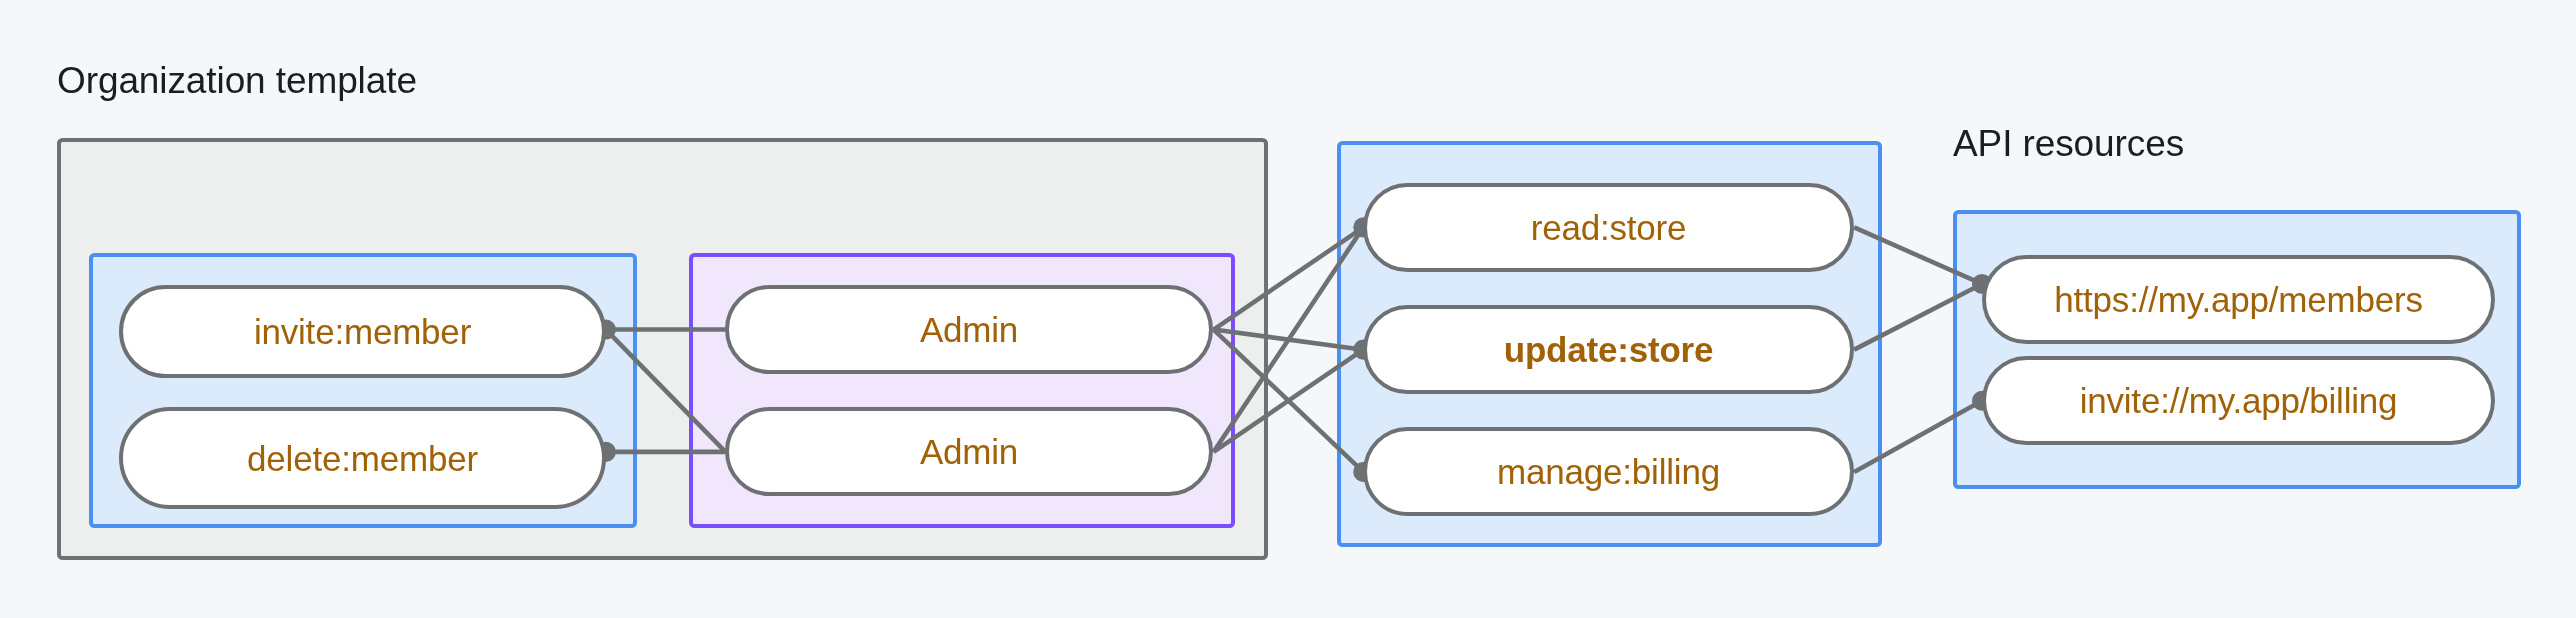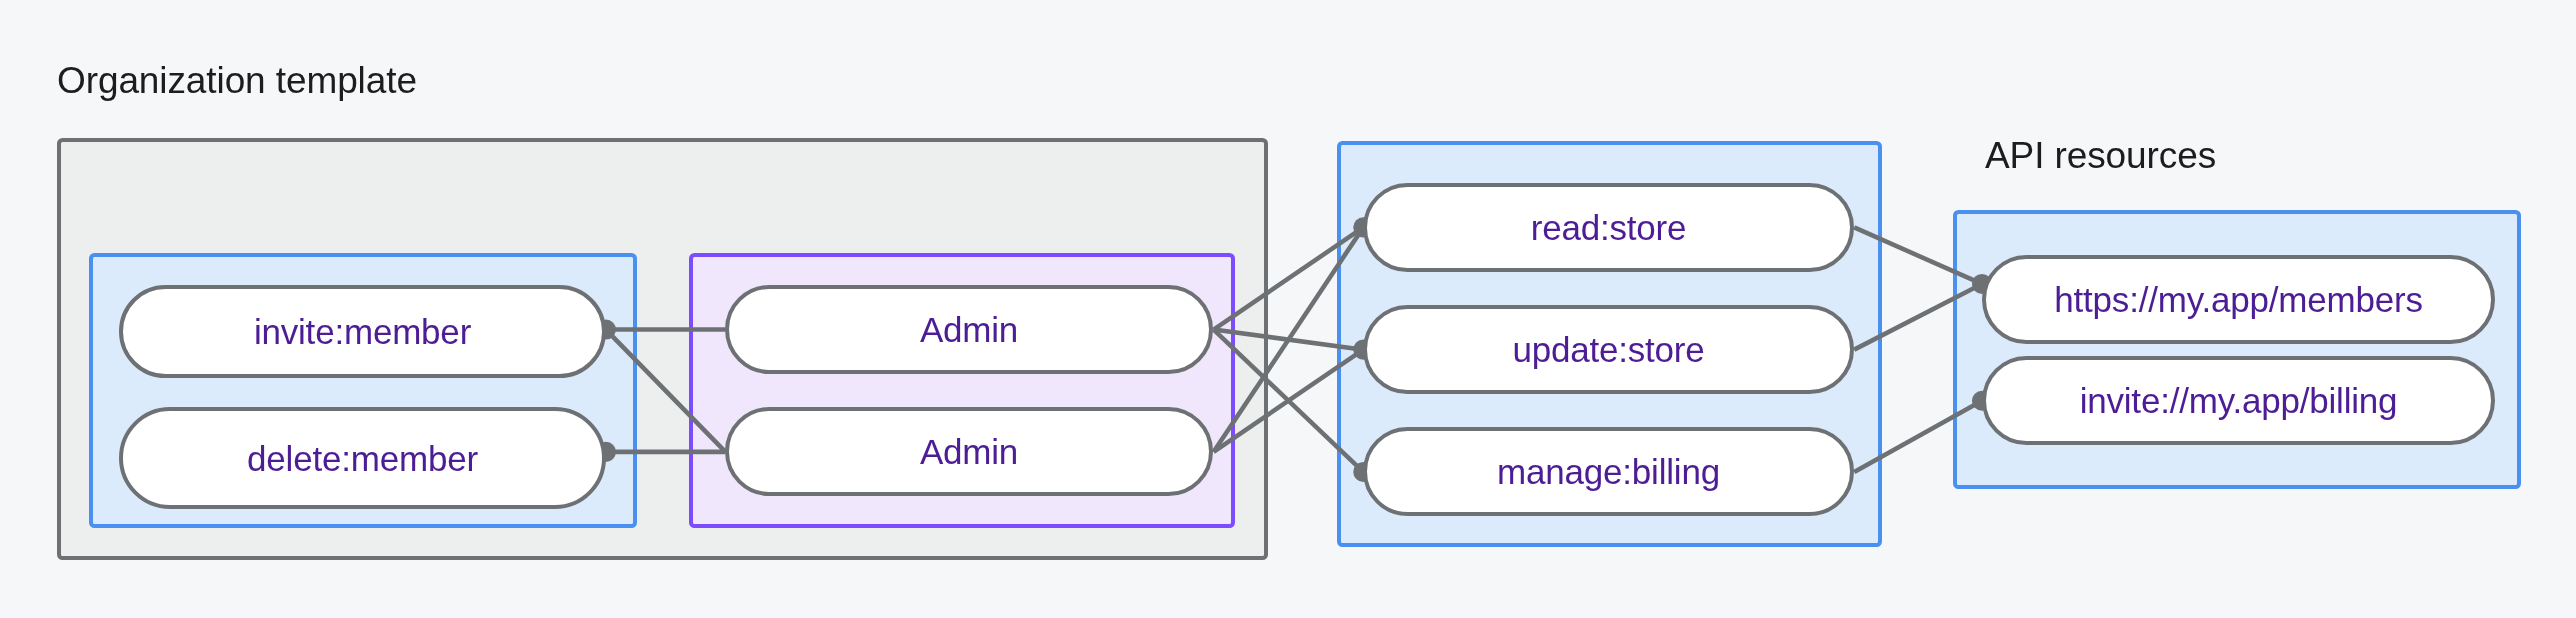--- a/index.html
+++ b/index.html
@@ -59,21 +59,21 @@
   
   .node {
     position: absolute;
     box-sizing: border-box;
     background: #ffffff;
     border: 4.6px solid #6e7174;
     border-radius: 912px;
     display: flex;
     align-items: center;
     justify-content: center;
-    color: #4c1d95;
+    color: #a16207;
     font-size: 35px;
     line-height: 1;
     white-space: nowrap;
     letter-spacing: -0.2px;
   }
 
   
   #edges {
     position: absolute;
     left: 0;
@@ -91,21 +91,21 @@
   }
 </style>
 </head>
 <body>
 
 <div id="stage">
 
   <div class="caption" id="cap-org-template" style="left: 57px; top: 62px;">Organization template</div>
   <div class="caption caption-sub" id="cap-org-perms" style="left: 119px; top: 175px;">Organization permissions</div>
   <div class="caption caption-sub" id="cap-org-roles" style="left: 719px; top: 175px;">Organization roles</div>
-  <div class="caption" id="cap-api-res" style="left: 1953px; top: 137px; margin-left: 32px;">API resources</div>
+  <div class="caption" id="cap-api-res" style="left: 1953px; top: 125px;">API resources</div>
 
   <div class="group group-outer" id="grp-org-template" style="left: 57px; top: 138px; width: 1211px; height: 422px;"></div>
   <div class="group group-blue" id="grp-org-perms" style="left: 89px; top: 253px; width: 548px; height: 275px;"></div>
   <div class="group group-purple" id="grp-org-roles" style="left: 689px; top: 253px; width: 546px; height: 275px;"></div>
   <div class="group group-blue" id="grp-permissions" style="left: 1337px; top: 141px; width: 545px; height: 406px;"></div>
   <div class="group group-blue" id="grp-api-res" style="left: 1953px; top: 210px; width: 568px; height: 279px;"></div>
 
   <svg id="edges" viewBox="0 0 2823 678">
       <line x1="664" y1="361" x2="795" y2="361"></line>
       <line x1="664" y1="361" x2="795" y2="495"></line>
@@ -126,20 +126,20 @@
       <circle cx="2172" cy="311" r="11"></circle>
       <circle cx="2172" cy="439" r="11"></circle>
     </svg>
 
   <div id="node-layer">
       <div class="node" style="left: 119px; top: 285px; width: 487px; height: 93px;">invite:member</div>
       <div class="node" style="left: 119px; top: 407px; width: 487px; height: 102px;">delete:member</div>
       <div class="node" style="left: 725px; top: 285px; width: 488px; height: 89px;">Admin</div>
       <div class="node" style="left: 725px; top: 407px; width: 488px; height: 89px;">Admin</div>
       <div class="node" style="left: 1363px; top: 183px; width: 491px; height: 89px;">read:store</div>
-      <div class="node" style="left: 1363px; top: 305px; width: 491px; height: 89px;">update:store</div>
+      <div class="node" style="left: 1363px; top: 305px; width: 491px; height: 89px; font-weight: bold;">update:store</div>
       <div class="node" style="left: 1363px; top: 427px; width: 491px; height: 89px;">manage:billing</div>
       <div class="node" style="left: 1982px; top: 255px; width: 513px; height: 89px;">https://my.app/members</div>
       <div class="node" style="left: 1982px; top: 356px; width: 513px; height: 89px;">invite://my.app/billing</div>
     </div>
 
 </div>
 
 
 </body></html>

